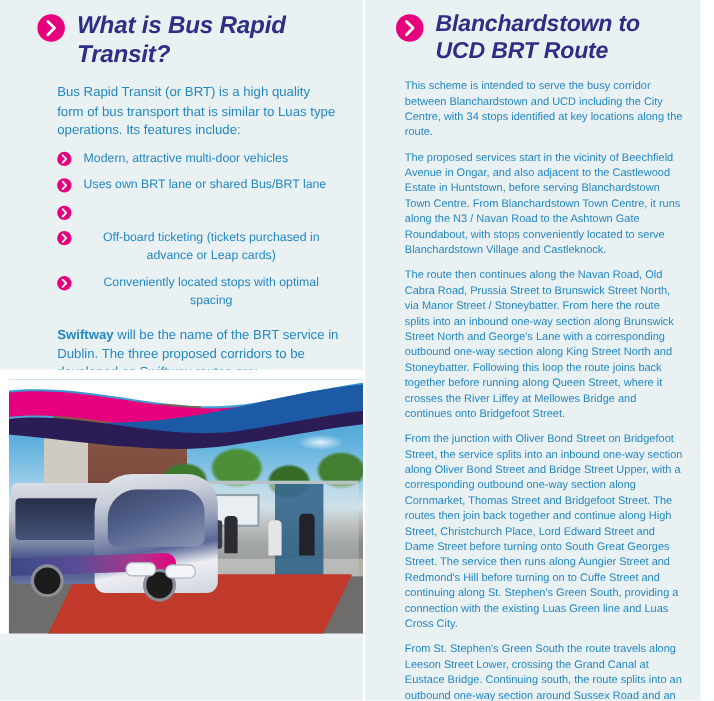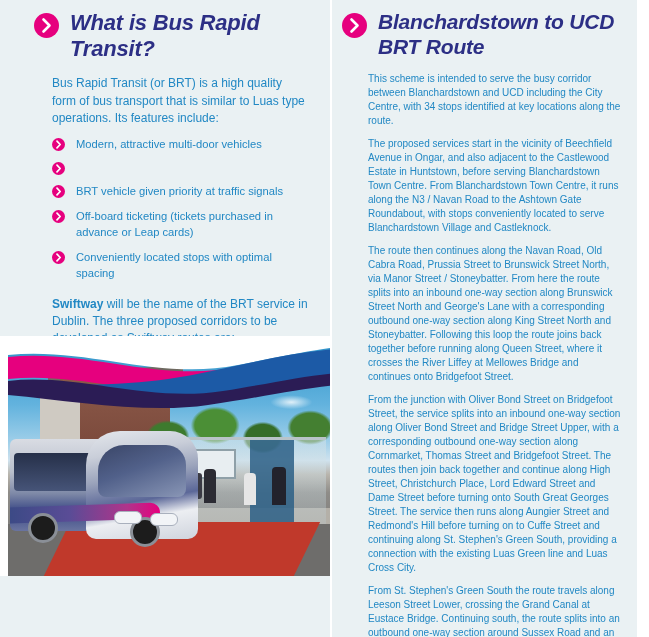--- a/index.html
+++ b/index.html
@@ -27,21 +27,21 @@
   
   .col{position:absolute;top:0;box-sizing:border-box;}
   .col-left{left:0;width:330px;height:576px;}
   .col-right{left:332px;width:305px;height:637px;}
 
   
   .head-row{
     display:flex;align-items:flex-start;
     padding:10px 14px 0 34px;
   }
-  .col-right .head-row{padding:10px 10px 0 10px;}
+  .col-right .head-row{padding:10px 10px 0 10px;margin-left:18px;}
   .head-badge{
     flex:0 0 auto;
     width:25px;height:25px;border-radius:50%;
     background:#e6007e;
     display:flex;align-items:center;justify-content:center;
     margin-top:3px;margin-right:11px;
   }
   .head-badge svg{display:block;}
   .head-title{
     color:#2c2f85;
@@ -65,20 +65,21 @@
   .col-right .body{padding:13px 14px 0 36px;}
   .col-right .para{font-size:10px;line-height:1.40;margin-bottom:9px;}
 
   .intro{color:#2288c4;}
 
   
   ul.bullets{list-style:none;margin:4px 0 0 0;padding:0;}
   ul.bullets li{
     display:flex;align-items:flex-start;
     margin-bottom:9px;
+    text-align:center;
   }
   .bullet-badge{
     flex:0 0 auto;
     width:13px;height:13px;border-radius:50%;
     background:#e6007e;
     display:flex;align-items:center;justify-content:center;
     margin-top:1px;margin-right:11px;
   }
   .bullet-badge svg{display:block;}
   .bullet-text{
@@ -240,28 +241,28 @@
               </svg>
           </span>
           <span class="bullet-text">Modern, attractive multi-door vehicles</span>
         </li>
         <li>
           <span class="bullet-badge">
             <svg width="13" height="13" viewBox="0 0 13 13" aria-hidden="true">
                 <path d="M5 3.2 L8.2 6.5 L5 9.8" fill="none" stroke="#ffffff" stroke-width="1.7" stroke-linecap="round" stroke-linejoin="round"></path>
               </svg>
           </span>
-        </li>
-        <li>
-          <span class="bullet-badge">
-            <svg width="13" height="13" viewBox="0 0 13 13" aria-hidden="true">
-                <path d="M5 3.2 L8.2 6.5 L5 9.8" fill="none" stroke="#ffffff" stroke-width="1.7" stroke-linecap="round" stroke-linejoin="round"></path>
-              </svg>
-          </span>
-          <span class="bullet-text">BRT vehicle given priority at traffic signals</span>
+          <span class="bullet-text">Uses own BRT lane or shared Bus/BRT lane</span>
+        </li>
+        <li>
+          <span class="bullet-badge">
+            <svg width="13" height="13" viewBox="0 0 13 13" aria-hidden="true">
+                <path d="M5 3.2 L8.2 6.5 L5 9.8" fill="none" stroke="#ffffff" stroke-width="1.7" stroke-linecap="round" stroke-linejoin="round"></path>
+              </svg>
+          </span>
         </li>
         <li>
           <span class="bullet-badge">
             <svg width="13" height="13" viewBox="0 0 13 13" aria-hidden="true">
                 <path d="M5 3.2 L8.2 6.5 L5 9.8" fill="none" stroke="#ffffff" stroke-width="1.7" stroke-linecap="round" stroke-linejoin="round"></path>
               </svg>
           </span>
           <span class="bullet-text">Off-board ticketing (tickets purchased in advance or Leap cards)</span>
         </li>
         <li>

